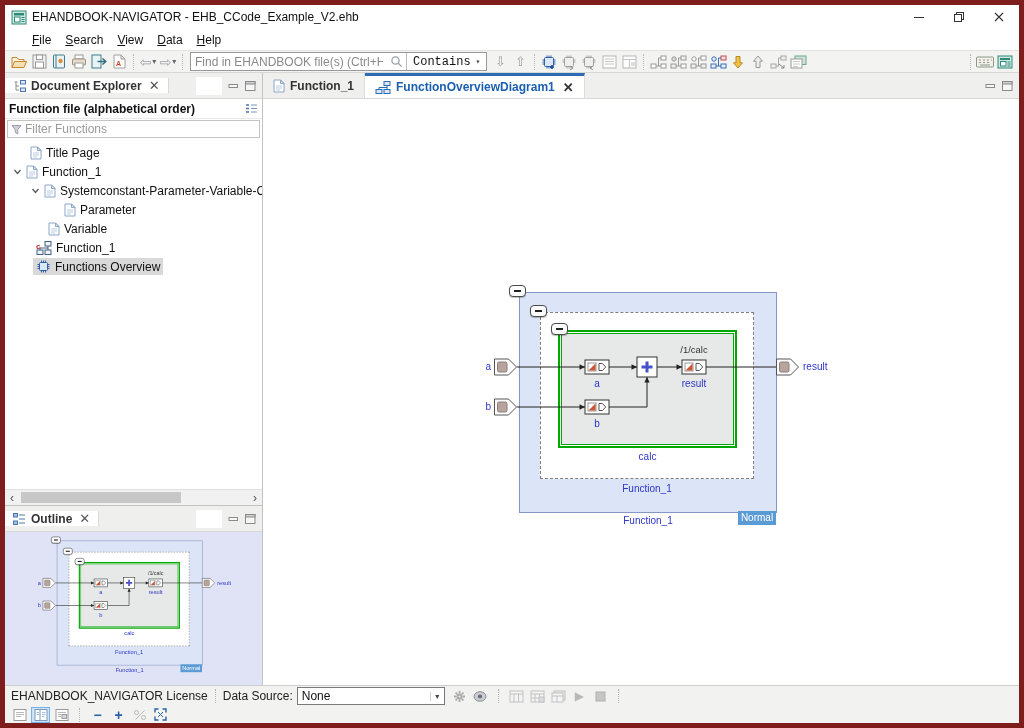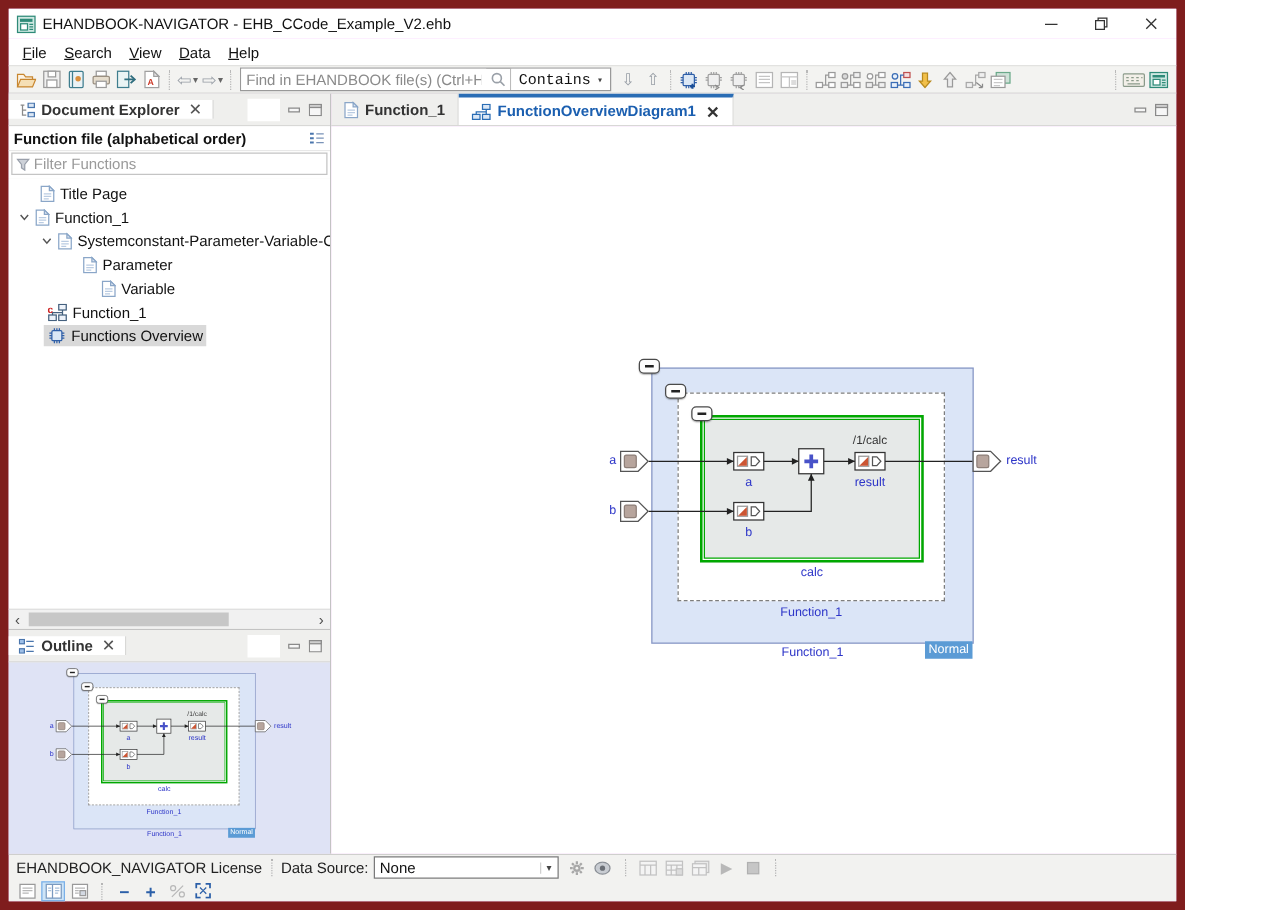--- a/index.html
+++ b/index.html
@@ -1,28 +1,28 @@
 <!DOCTYPE html>
 <html><head>
 <meta charset="utf-8">
 <style>
   * { margin:0; padding:0; box-sizing:border-box; }
   html,body { width:1024px; height:728px; overflow:hidden; }
   body { font-family:"Liberation Sans", sans-serif; font-size:12px; color:#222; background:#fff; }
   svg { display:block; }
-  .window { width:948px; height:728px; display:flex; flex-direction:column; position:relative; background:#f0abfc; border:7px solid #7f1d1d; }
+  .window { width:1024px; height:728px; display:flex; flex-direction:column; position:relative; background:#4d7c0f; border:5px solid #7f1d1d; }
 
   
   .titlebar { height:24px; display:flex; align-items:center; background:#fff; flex:0 0 auto; }
   .titlebar .app-ico { margin:0 5px 0 6px; }
   .title-text { flex:1; font-size:12px; color:#111; white-space:nowrap; overflow:hidden; }
   .winbtn { width:40px; height:24px; display:flex; align-items:center; justify-content:center; }
 
   
-  .menubar { height:21px; display:flex; align-items:center; background:#fff; padding-left:4px; flex:0 0 auto; }
+  .menubar { height:21px; display:flex; align-items:center; background:#fff; padding-left:20px; flex:0 0 auto; }
   .menu-item { padding:2px 7px; color:#111; cursor:default; }
   .menu-item u { text-decoration:underline; }
 
   
   .toolbar { height:23px; background:#f3f3f1; border-top:1px solid #e2e2e0; border-bottom:1px solid #d7d7d5; display:flex; align-items:center; padding:0 4px; flex:0 0 auto; }
   .tbi { height:20px; min-width:18px; display:inline-flex; align-items:center; justify-content:center; margin:0 1px; }
   .tb-sep { width:1px; height:16px; border-left:1px dotted #b9b9b9; margin:0 4px; }
   .tb-arrowchar { font-size:14px; color:#9aa0a8; line-height:18px; }
   .tb-dd { font-size:8px; color:#666; margin-left:1px; }
   .searchgroup { display:flex; align-items:center; border:1px solid #999; background:#fff; height:19px; margin:0 3px; }
@@ -438,21 +438,21 @@
               <span>
                 <svg width="12" height="14">
                   <path d="M1,1 h6.5 L11,4.5 V13 H1 Z" fill="#fff" stroke="#8aa6c8"></path>
                   <path d="M7.5,1 L11,4.5 H7.5 Z" fill="#dce6f2" stroke="#8aa6c8"></path>
                   <path d="M3,7 h6 M3,9 h6 M3,11 h4" stroke="#b9cbe2"></path>
                 </svg>
               </span>
           <span class="tlabel">Parameter</span>
             </span>
         </div>
-        <div class="trow" style="padding-left:71px;">
+        <div class="trow" style="padding-left:40px;">
           <span class="sel-wrap">
               <span>
                 <svg width="12" height="14">
                   <path d="M1,1 h6.5 L11,4.5 V13 H1 Z" fill="#fff" stroke="#8aa6c8"></path>
                   <path d="M7.5,1 L11,4.5 H7.5 Z" fill="#dce6f2" stroke="#8aa6c8"></path>
                   <path d="M3,7 h6 M3,9 h6 M3,11 h4" stroke="#b9cbe2"></path>
                 </svg>
               </span>
           <span class="tlabel">Variable</span>
             </span>

